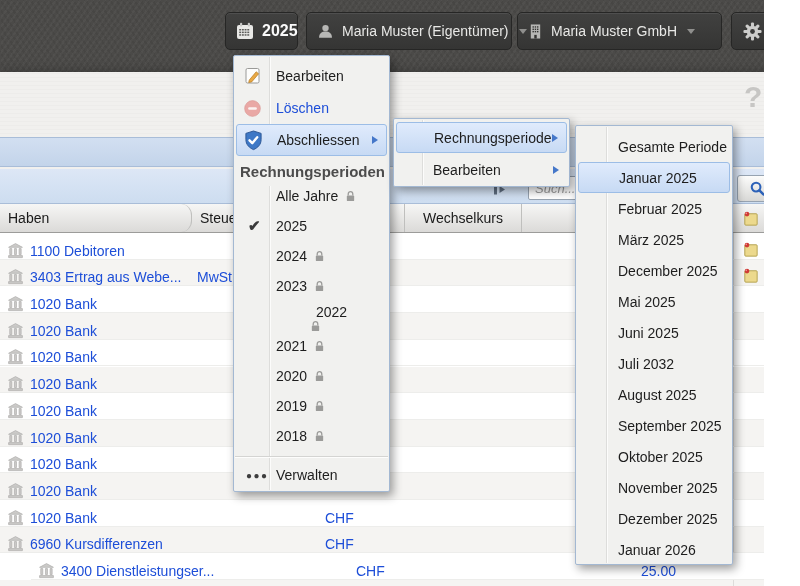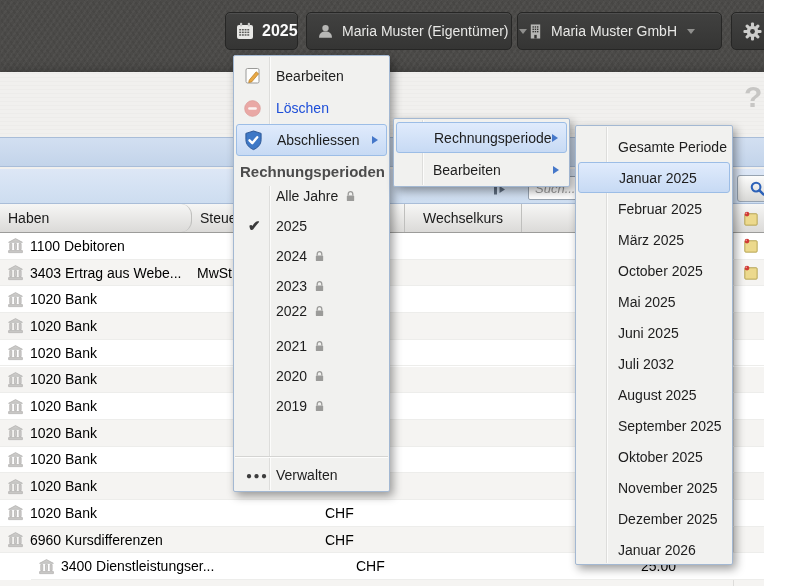--- a/index.html
+++ b/index.html
@@ -35,21 +35,21 @@
     background:linear-gradient(#fcfcfb,#d8d8d6);border:1px solid #97a3b1;border-radius:3px;
     display:flex;align-items:center;justify-content:center;cursor:pointer;}
   
   .thead{position:absolute;left:0;top:132px;width:769px;height:29px;box-sizing:border-box;
     background:linear-gradient(#f6f6f5,#dbdad8);border-bottom:1px solid #9c9c9a;}
   .th{position:absolute;top:0;height:28px;box-sizing:border-box;border-right:1px solid #bfbfbd;
     display:flex;align-items:center;font-size:14px;color:#1a1a1a;}
   .rows{position:absolute;left:0;top:161px;width:769px;height:353px;overflow:hidden;background:#fff;}
   .tr{position:absolute;left:0;width:100%;height:26.7px;box-sizing:border-box;border-bottom:1px solid #ededeb;}
   .tr.even{background:#f5f4f2;}
-  .cell{position:absolute;top:0;height:100%;display:flex;align-items:center;font-size:14px;color:#000000;}
+  .cell{position:absolute;top:0;height:100%;display:flex;align-items:flex-end;font-size:14px;color:#1d4ed8;}
   .c1{left:0;width:192px;padding-left:7px;box-sizing:border-box;gap:6px;}
   .c2{left:192px;width:104px;padding-left:5px;box-sizing:border-box;}
   .c3{left:296px;width:109px;padding-left:29px;box-sizing:border-box;}
   .c5{left:522px;width:211px;justify-content:center;}
   .c6{left:733px;width:35px;justify-content:center;border-left:1px solid #dddcda;border-right:1px solid #dddcda;box-sizing:border-box;}
   .th.c1,.th.c2{padding-left:8px;border-radius:11px;}
   .scroll-track{position:absolute;left:769px;top:132px;width:23px;height:382px;background:#e9e9e7;border-left:1px solid #c6c6c4;box-sizing:border-box;}
   .scroll-thumb{position:absolute;left:4px;top:34px;width:14px;height:348px;background:#b9b9b7;border:1px solid #a3a3a1;border-radius:7px;box-sizing:border-box;}
   
   .menu{position:absolute;background:#f1f1ef;border:1px solid #a3b8d2;box-shadow:3px 4px 10px rgba(0,0,0,.38);box-sizing:border-box;border-radius:2px;}
@@ -421,21 +421,21 @@
     </div>
     <div class="mi" style="top:215px;height:30px;">
       <span class="lbl">2023</span>
       <span class="lock">
           <svg viewBox="0 0 12 14" width="11" height="13">
             <path d="M3.5 6 V4.2 a2.5 2.5 0 0 1 5 0 V6" fill="none" stroke="#9b9b99" stroke-width="1.4"></path>
             <rect x="2" y="6" width="8" height="6" rx="1" fill="#9b9b99"></rect>
           </svg>
         </span>
     </div>
-    <div class="mi" style="top:240px;height:30px;">
+    <div class="mi" style="top:248px;height:30px;flex-direction:column;">
       <span class="lbl">2022</span>
       <span class="lock">
           <svg viewBox="0 0 12 14" width="11" height="13">
             <path d="M3.5 6 V4.2 a2.5 2.5 0 0 1 5 0 V6" fill="none" stroke="#9b9b99" stroke-width="1.4"></path>
             <rect x="2" y="6" width="8" height="6" rx="1" fill="#9b9b99"></rect>
           </svg>
         </span>
     </div>
     <div class="mi" style="top:275px;height:30px;">
       <span class="lbl">2021</span>
@@ -450,20 +450,29 @@
       <span class="lbl">2020</span>
       <span class="lock">
           <svg viewBox="0 0 12 14" width="11" height="13">
             <path d="M3.5 6 V4.2 a2.5 2.5 0 0 1 5 0 V6" fill="none" stroke="#9b9b99" stroke-width="1.4"></path>
             <rect x="2" y="6" width="8" height="6" rx="1" fill="#9b9b99"></rect>
           </svg>
         </span>
     </div>
     <div class="mi" style="top:335px;height:30px;">
       <span class="lbl">2019</span>
+      <span class="lock">
+          <svg viewBox="0 0 12 14" width="11" height="13">
+            <path d="M3.5 6 V4.2 a2.5 2.5 0 0 1 5 0 V6" fill="none" stroke="#9b9b99" stroke-width="1.4"></path>
+            <rect x="2" y="6" width="8" height="6" rx="1" fill="#9b9b99"></rect>
+          </svg>
+        </span>
+    </div>
+    <div class="mi" style="top:365px;height:30px;">
+      <span class="lbl">2018</span>
       <span class="lock">
           <svg viewBox="0 0 12 14" width="11" height="13">
             <path d="M3.5 6 V4.2 a2.5 2.5 0 0 1 5 0 V6" fill="none" stroke="#9b9b99" stroke-width="1.4"></path>
             <rect x="2" y="6" width="8" height="6" rx="1" fill="#9b9b99"></rect>
           </svg>
         </span>
     </div>
     <div class="msep" style="top:400px;"></div>
     <div class="mi" style="top:404px;height:30px;">
       <span class="ico dots" style="left:10px;">●●●</span>
@@ -491,21 +500,21 @@
     <div class="mi hl" style="top:36px;height:31px;">
         <span class="lbl">Januar 2025</span>
       </div>
     <div class="mi" style="top:67px;height:31px;">
         <span class="lbl">Februar 2025</span>
       </div>
     <div class="mi" style="top:98px;height:31px;">
         <span class="lbl">März 2025</span>
       </div>
     <div class="mi" style="top:129px;height:31px;">
-        <span class="lbl">October 2025</span>
+        <span class="lbl">December 2025</span>
       </div>
     <div class="mi" style="top:160px;height:31px;">
         <span class="lbl">Mai 2025</span>
       </div>
     <div class="mi" style="top:191px;height:31px;">
         <span class="lbl">Juni 2025</span>
       </div>
     <div class="mi" style="top:222px;height:31px;">
         <span class="lbl">Juli 2032</span>
       </div>

